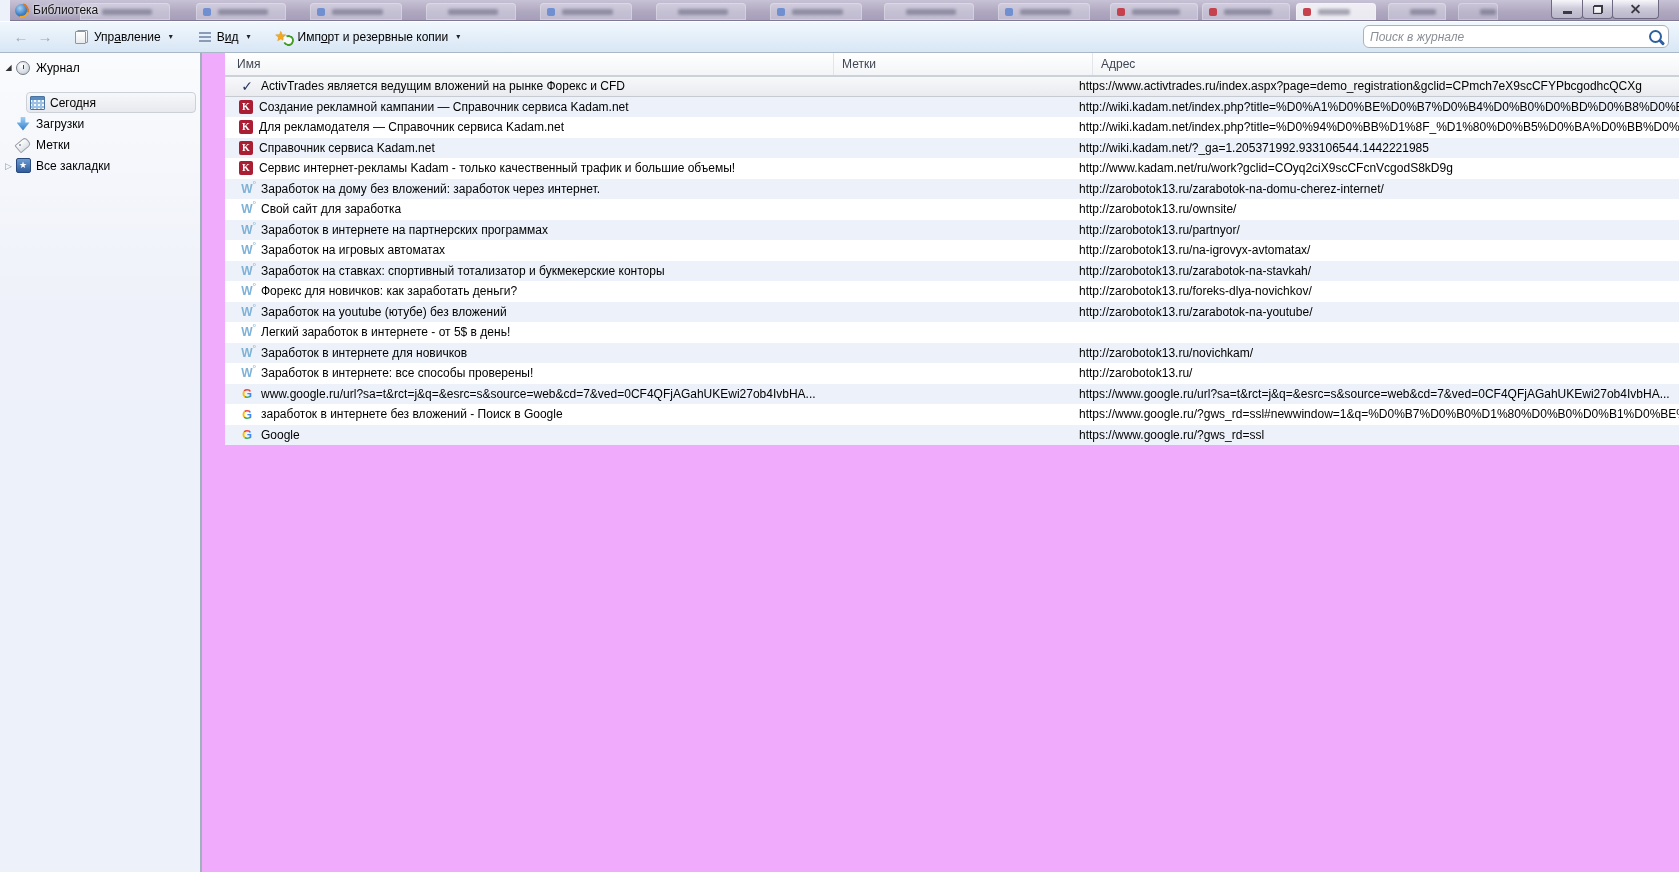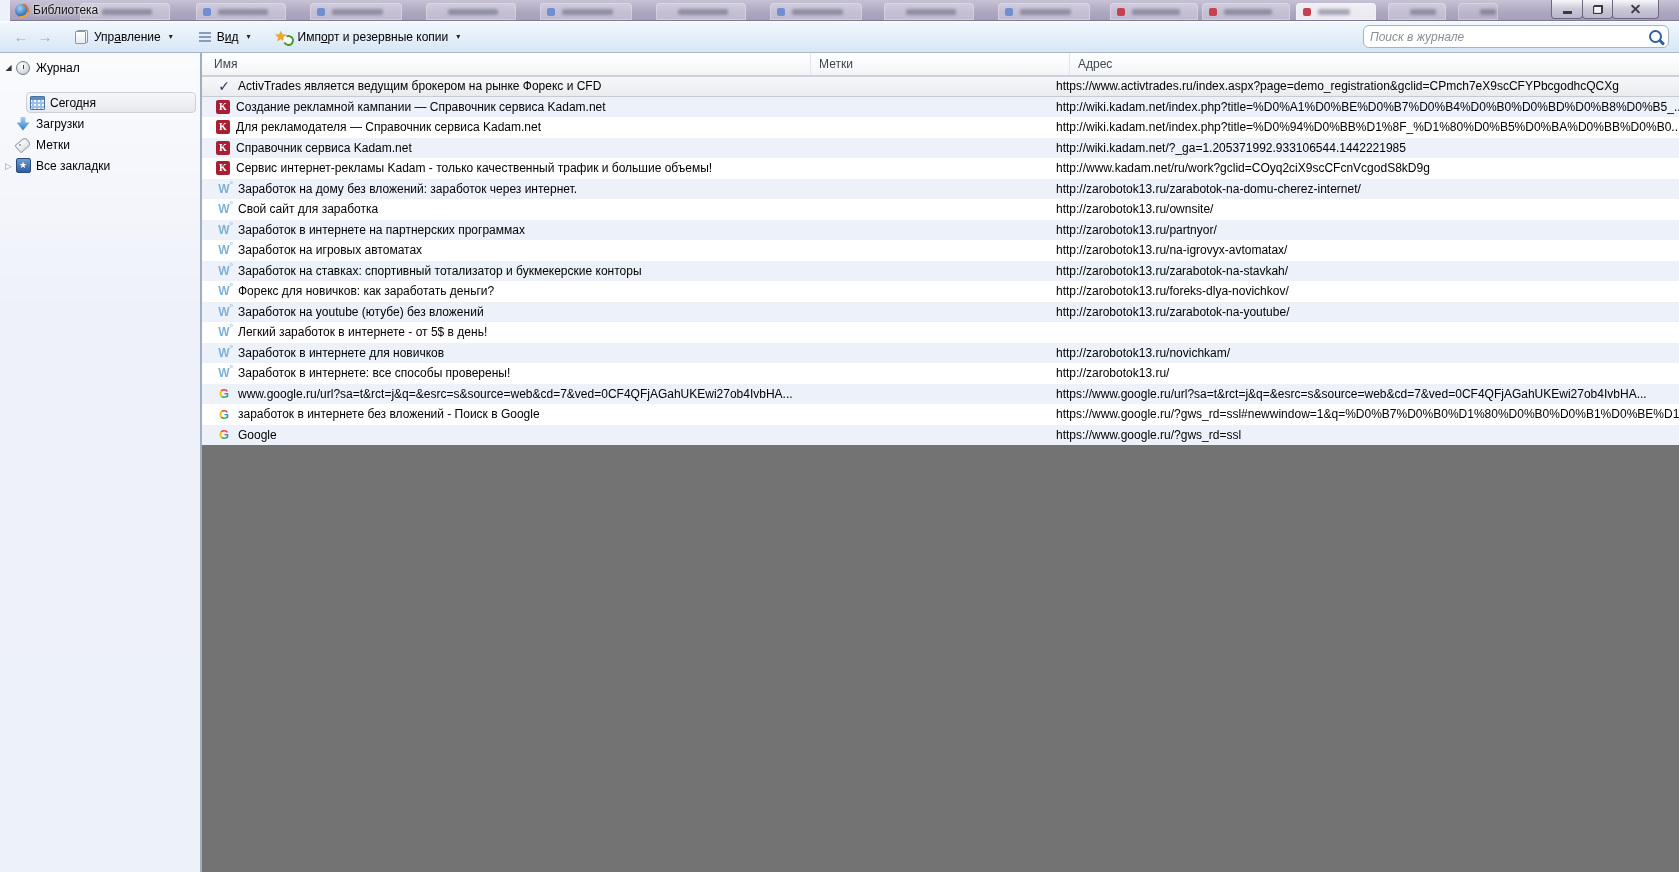--- a/index.html
+++ b/index.html
@@ -69,21 +69,21 @@
      linear-gradient(#5b8cc0 0 3px,rgba(0,0,0,0) 3px),
      repeating-linear-gradient(90deg,#9cc0e2 1px 3px,transparent 3px 5px),
      repeating-linear-gradient(#9cc0e2 5px 7px,transparent 7px 9px),
      #f4f8fc;}
   .downloads-icon::before{content:"";width:13px;height:14px;background:linear-gradient(#9fd0f7,#2e7cc9);clip-path:polygon(32% 0,68% 0,68% 42%,100% 42%,50% 100%,0 42%,32% 42%);}
   .tags-icon::before{content:"";width:12px;height:8px;border:1px solid #9aa0a8;background:linear-gradient(#fdfdfe,#dde2e7);transform:rotate(-40deg);border-radius:1px 4px 4px 1px;}
   .tags-icon::after{content:"";position:absolute;left:4px;top:7px;width:2px;height:2px;border-radius:50%;background:#8d949c;transform:rotate(-40deg);}
   .bookmarks-icon::before{content:"★";width:13px;height:13px;border-radius:2px;border:1px solid #27497c;background:linear-gradient(#6d9bd1,#2f5d9e);color:#fff;font-size:9px;line-height:13px;text-align:center;}
 
   
-  .main{flex:1;display:flex;flex-direction:column;min-width:0;background:#737373;}
+  .main{flex:1;display:flex;flex-direction:column;min-width:0;background:#f0abfc;padding-left:23px;}
   .thead{height:22px;flex:0 0 22px;display:flex;background:linear-gradient(#ffffff,#f3f4f7);border-bottom:1px solid #cdd2d8;}
   .th{display:flex;align-items:center;color:#3f4752;border-right:1px solid #e2e5ea;white-space:nowrap;overflow:hidden;}
   .th-name{width:596px;flex:0 0 596px;padding-left:12px;}
   .th-tags{width:250px;flex:0 0 250px;padding-left:8px;}
   .th-addr{flex:1;padding-left:8px;border-right:none;}
   .rows{flex:1;overflow:hidden;}
   .row{height:20.5px;display:flex;align-items:center;background:#fff;}
   .row.tint{background:#edf2fa;}
   .row.selected{background:linear-gradient(#f7f8fa,#e9ebef);border-top:1px solid #ccd0d7;border-bottom:1px solid #c6cad1;height:18.5px;}
   .cell{white-space:nowrap;overflow:hidden;}
@@ -247,21 +247,21 @@
       <div class="thead">
         <div class="th th-name">Имя</div>
         <div class="th th-tags">Метки</div>
         <div class="th th-addr">Адрес</div>
       </div>
       <div class="rows">
 
           <div class="row selected">
             <div class="cell c-name">
               <span class="ficon activtrades-icon">✓</span>
-              <span>ActivTrades является ведущим брокером на рынке Форекс и CFD</span>
+              <span>ActivTrades является ведущим вложений на рынке Форекс и CFD</span>
             </div>
             <div class="cell c-tags"></div>
             <div class="cell c-addr">https://www.activtrades.ru/index.aspx?page=demo_registration&amp;gclid=CPmch7eX9scCFYPbcgodhcQCXg</div>
           </div>
 
           <div class="row tint">
             <div class="cell c-name">
               <span class="ficon kadam-icon">K</span>
               <span>Создание рекламной кампании — Справочник сервиса Kadam.net</span>
             </div>

